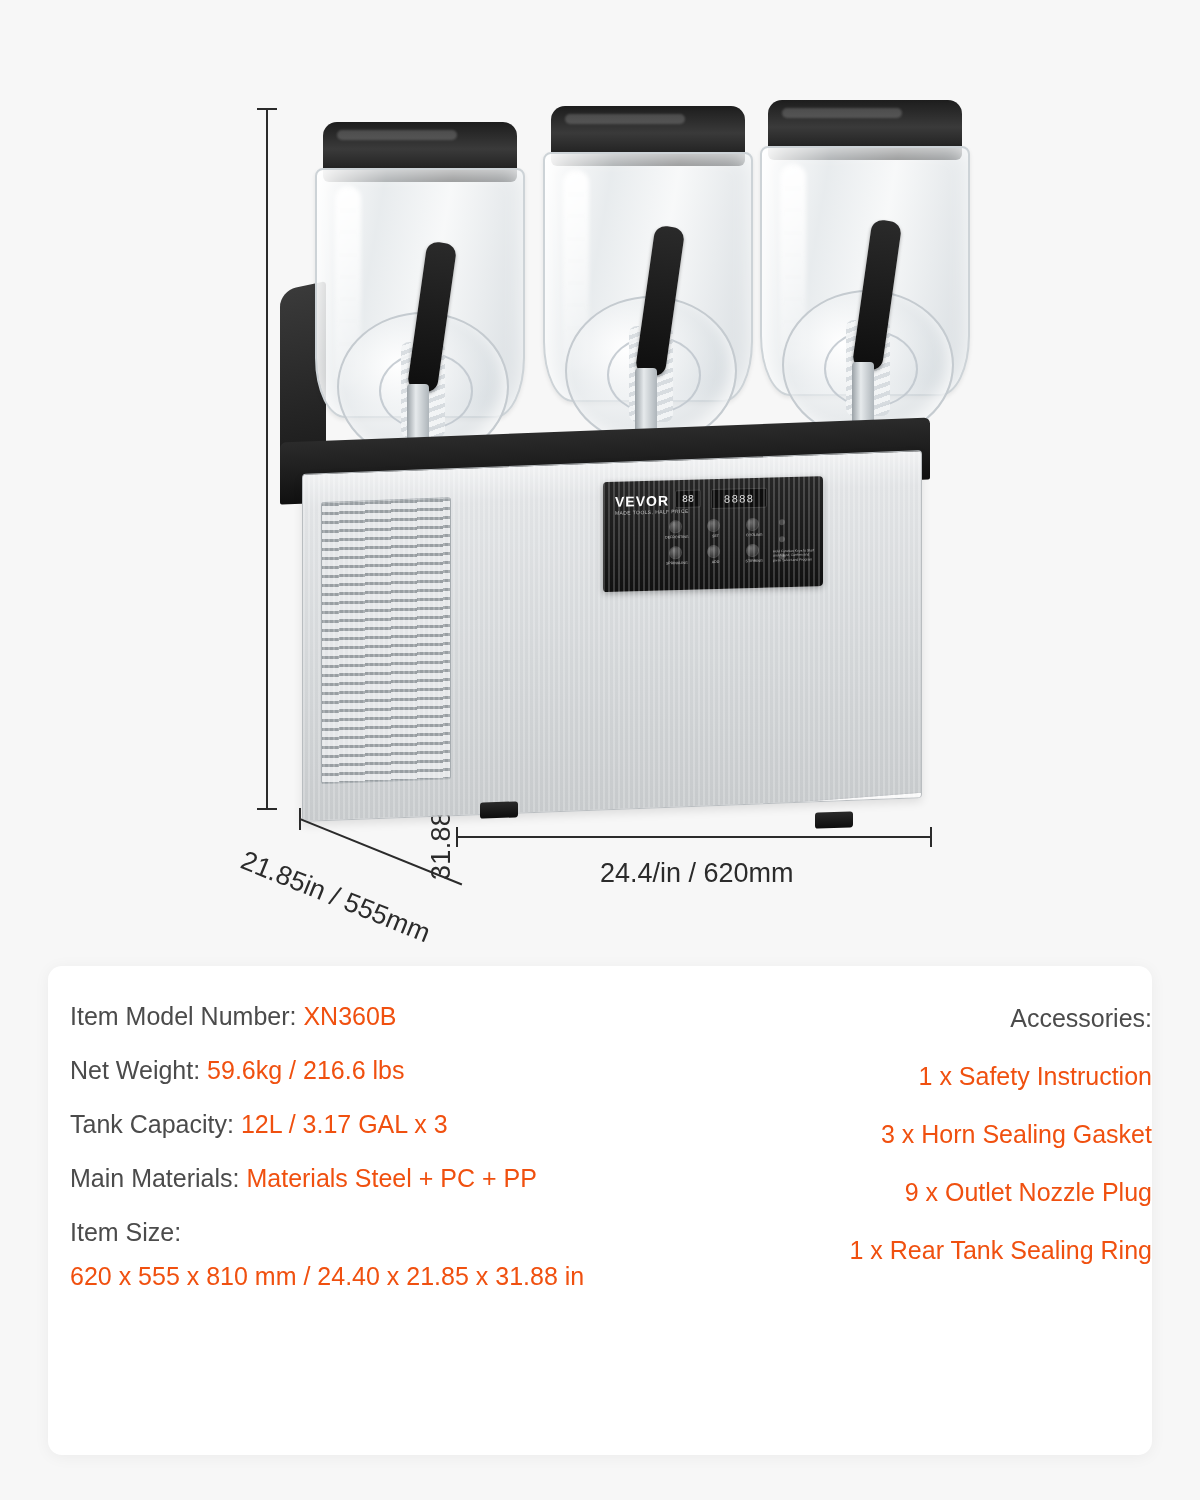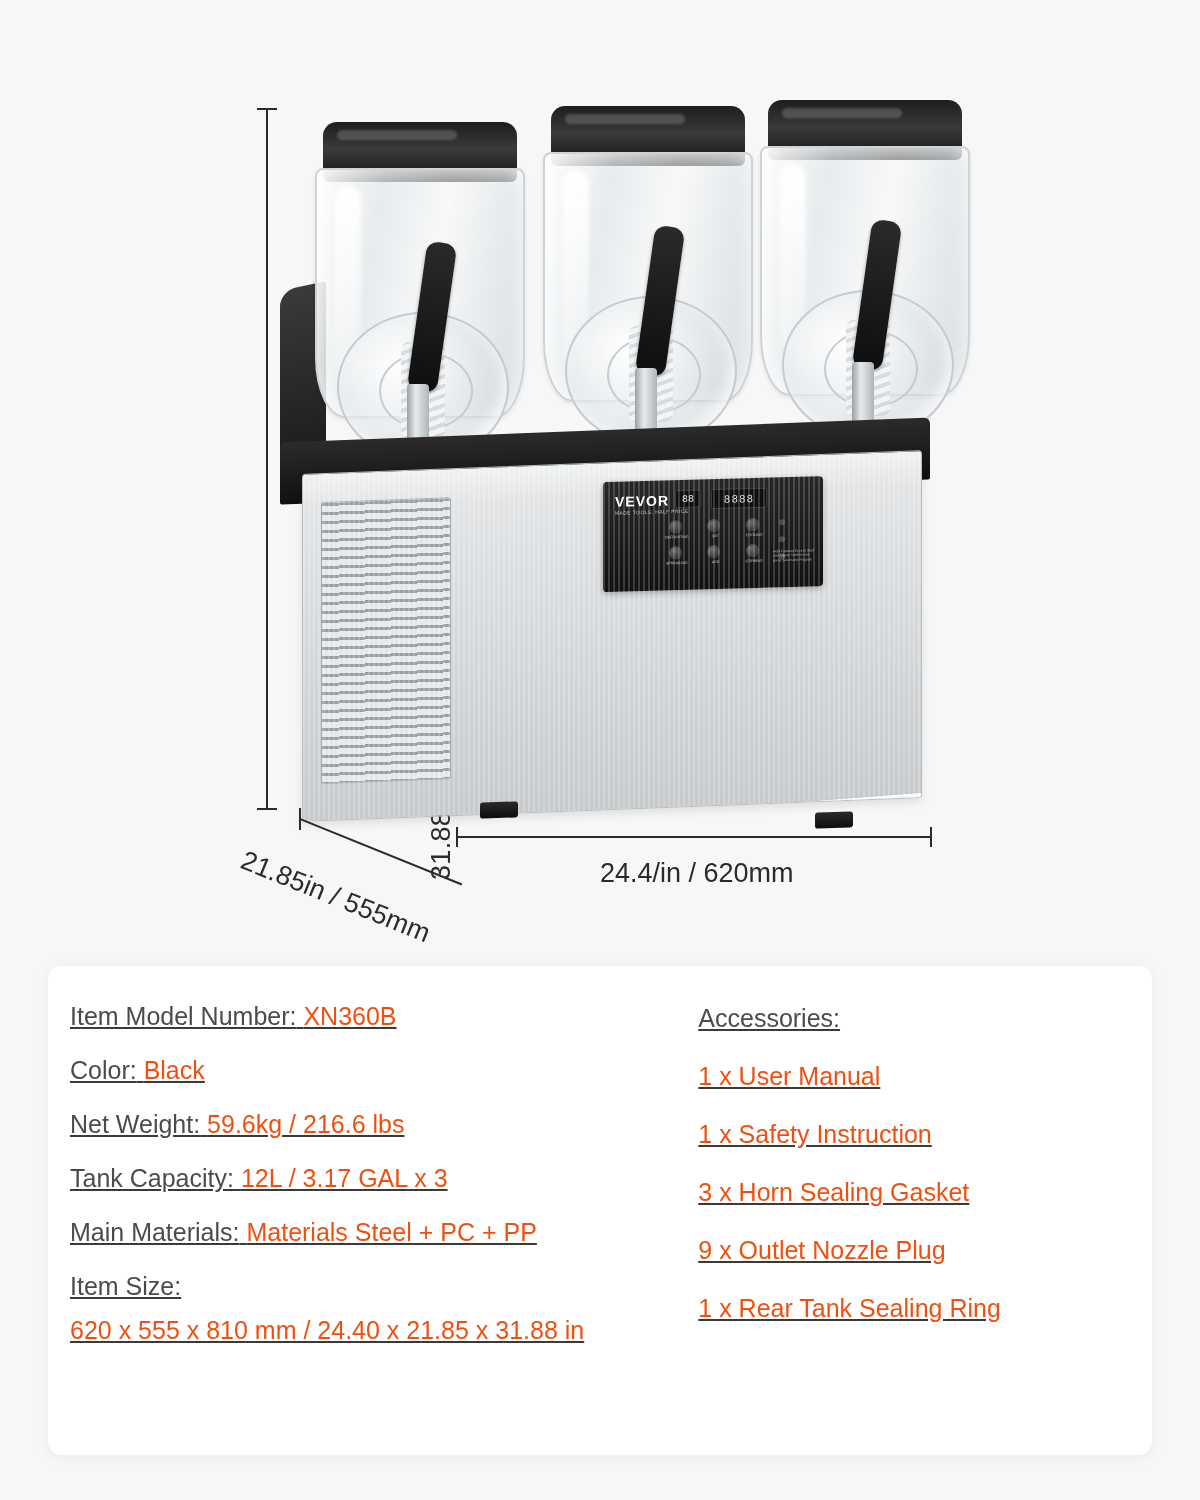--- a/index.html
+++ b/index.html
@@ -321,34 +321,34 @@
 
   
   .spec-card {
     position:absolute;
     left:48px; top:966px;
     width:1104px; height:489px;
     background:#fff;
     border-radius:14px;
     box-shadow:0 2px 16px rgba(0,0,0,0.05);
     padding:38px 0 0 0;
-    text-decoration:underline;
   }
   .spec-cols {
     display:flex;
     width:100%;
     height:100%;
   }
   .col-left {
     width:58%;
     padding-left:22px;
   }
   .col-right {
     width:42%;
     padding-left:10px;
+    text-align:right;
   }
   .spec-row {
     font-size:25px;
     line-height:1.0;
     margin-bottom:29px;
     color:#4b4b4b;
     white-space:nowrap;
   }
   .spec-row .lbl { color:#4b4b4b; }
   .spec-row .val { color:#f0500f; }
@@ -471,43 +471,38 @@
 </div>
 
 <div class="spec-card">
   <div class="spec-cols">
     <div class="col-left">
       <div class="spec-row">
         <span class="lbl">Item Model Number:</span>
         <span class="val">XN360B</span>
       </div>
       <div class="spec-row">
-        <span class="lbl">Color:</span>
-        <span class="val">Black</span>
-      </div>
-      <div class="spec-row">
         <span class="lbl">Net Weight:</span>
         <span class="val">59.6kg / 216.6 lbs</span>
       </div>
       <div class="spec-row">
         <span class="lbl">Tank Capacity:</span>
         <span class="val">12L / 3.17 GAL x 3</span>
       </div>
       <div class="spec-row">
         <span class="lbl">Main Materials:</span>
         <span class="val">Materials Steel + PC + PP</span>
       </div>
       <div class="spec-row">
         <span class="lbl">Item Size:</span>
       </div>
       <div class="spec-size-val">620 x 555 x 810 mm / 24.40 x 21.85 x 31.88 in</div>
     </div>
 
     <div class="col-right">
       <div class="acc-title">Accessories:</div>
-      <div class="acc-item">1 x User Manual</div>
       <div class="acc-item">1 x Safety Instruction</div>
       <div class="acc-item">3 x Horn Sealing Gasket</div>
       <div class="acc-item">9 x Outlet Nozzle Plug</div>
       <div class="acc-item">1 x Rear Tank Sealing Ring</div>
     </div>
   </div>
 </div>
 
 </body></html>

